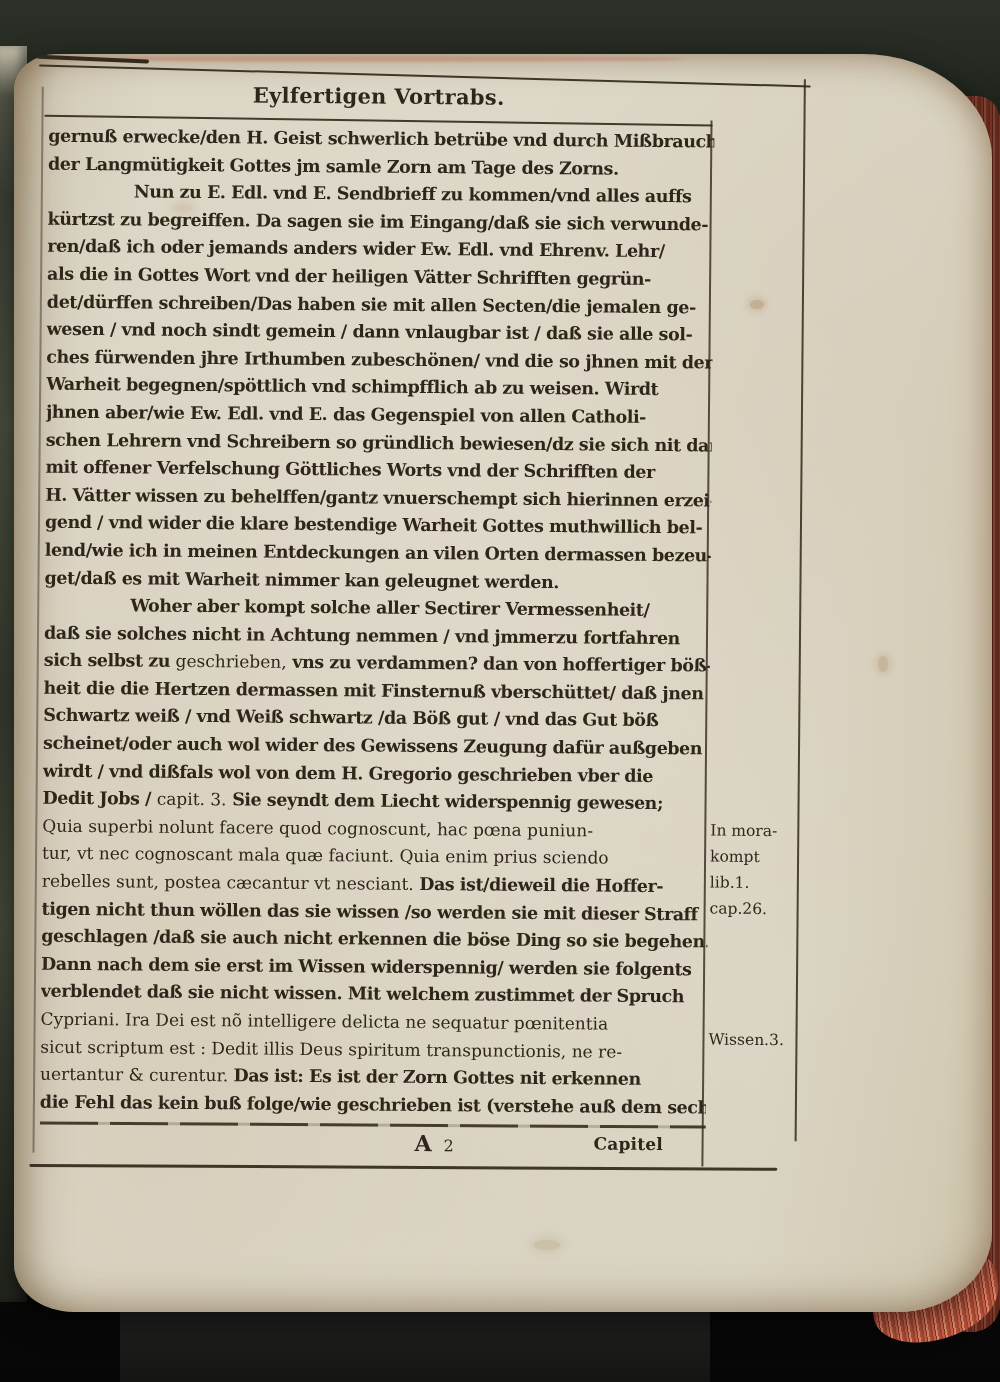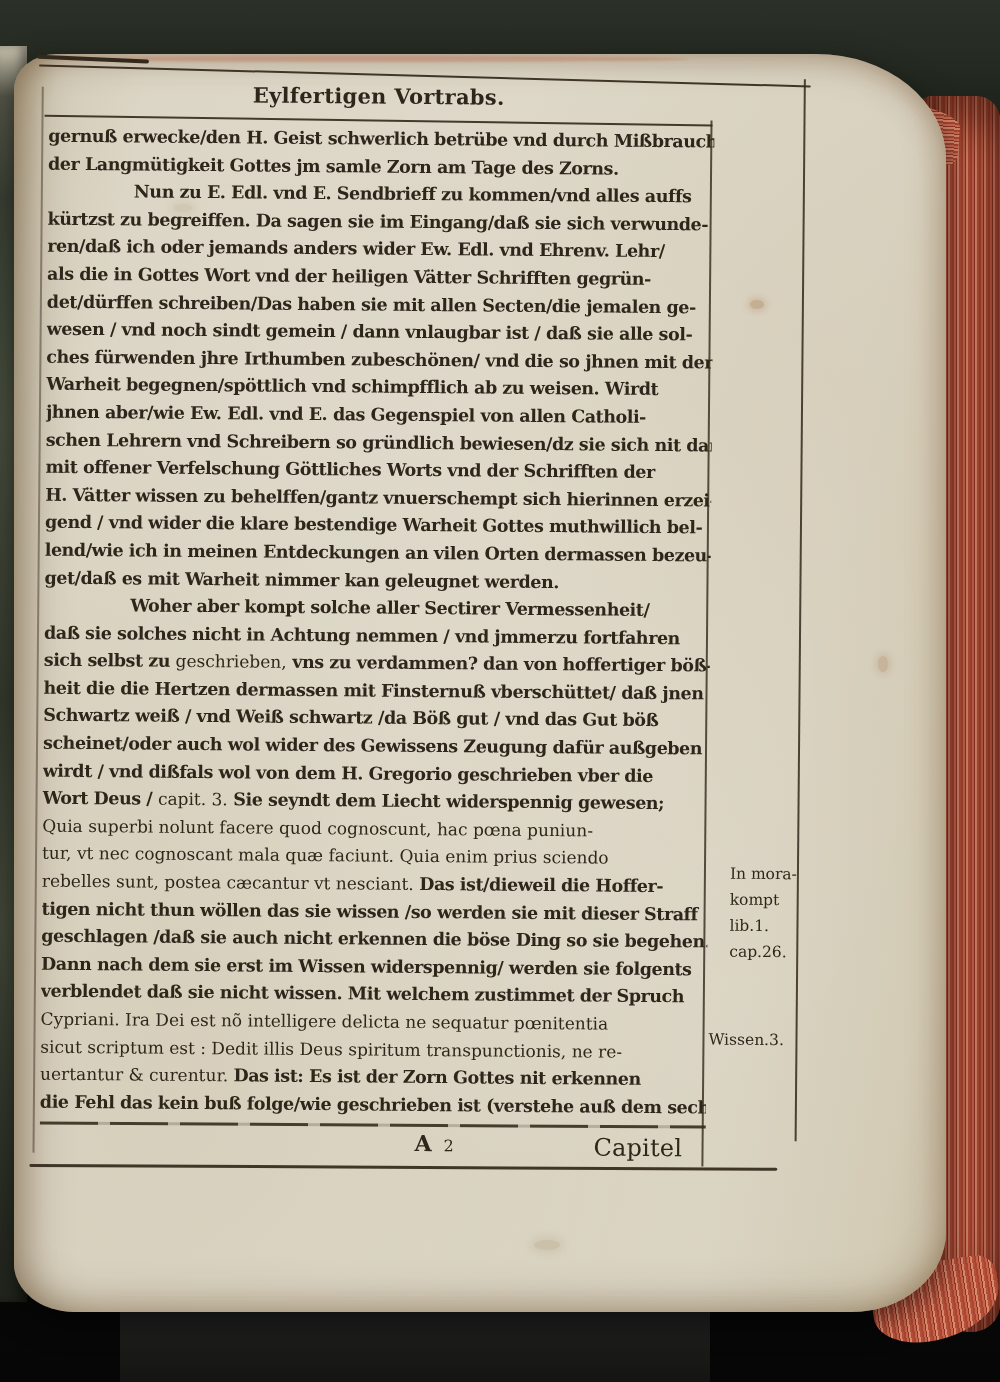--- a/index.html
+++ b/index.html
@@ -28,21 +28,21 @@
       radial-gradient(ellipse at 80% 30%, rgba(175,140,90,.08), transparent 45%),
       radial-gradient(ellipse at 20% 80%, rgba(160,130,80,.10), transparent 50%),
       radial-gradient(ellipse at 55% 50%, rgba(255,255,250,.10), transparent 60%),
       linear-gradient(100deg,#c4b99f 0%,#d3ccb9 4%,#dcd6c6 12%,#ded9ca 45%,#dad4c3 78%,#d3cbb5 93%,#c9bfa6 100%);
     border-radius:42px 130px 95px 60px / 36px 105px 80px 48px;
     box-shadow:
       inset 30px 0 42px -18px rgba(95,72,42,.50),
       inset -20px 0 34px -16px rgba(120,82,50,.38),
       inset 0 -26px 44px -20px rgba(110,85,50,.38),
       inset 0 20px 34px -16px rgba(125,92,58,.34),
-      0 10px 30px rgba(0,0,0,.55);}
+      0 10px 30px rgba(0,0,0,.55); padding-left: 46px;}
   .page-top-rim{position:absolute;left:44px;top:2px;width:630px;height:6px;border-radius:50%;
     background:rgba(188,94,64,.30);filter:blur(1px);}
   .stain{position:absolute;border-radius:50%;pointer-events:none;}
   .stain.s1{left:736px;top:246px;width:14px;height:9px;background:rgba(150,95,45,.30);box-shadow:0 0 6px 3px rgba(150,95,45,.18);}
   .stain.s2{left:520px;top:1186px;width:26px;height:10px;background:rgba(140,110,60,.18);box-shadow:0 0 8px 4px rgba(140,110,60,.12);}
   .stain.s3{left:864px;top:602px;width:10px;height:16px;background:rgba(145,90,40,.22);box-shadow:0 0 6px 3px rgba(145,90,40,.14);}
   .stain.s4{left:160px;top:150px;width:18px;height:8px;background:rgba(150,110,60,.14);box-shadow:0 0 7px 4px rgba(150,110,60,.10);}
   
   .printed{position:absolute;left:28px;top:22px;width:762px;height:1120px;transform:rotate(.5deg);color:#2e261a;}
   .rule{position:absolute;background:#32281b;}
@@ -56,26 +56,26 @@
     background:repeating-linear-gradient(90deg,#32281b 0 58px,rgba(50,40,27,.25) 58px 70px);transform:rotate(-.15deg);}
   .rule-bottom{top:1090px;left:-8px;width:748px;height:3px;transform:rotate(-.2deg);border-radius:3px;opacity:.92;}
   .running-header{position:absolute;top:8px;left:0;width:664px;text-align:center;
     font-size:21px;font-weight:700;letter-spacing:.3px;}
   .text-column{position:absolute;left:2px;top:50px;width:666px;overflow:hidden;}
   .line{white-space:nowrap;line-height:27.6px;height:27.6px;}
   .line.indent{padding-left:86px;}
   .f{font-weight:700;font-size:17.5px;letter-spacing:-0.45px;}
   .r{font-weight:400;font-size:17px;letter-spacing:0px;}
   .margin-note{position:absolute;left:670px;width:90px;font-size:15.5px;line-height:26px;font-weight:400;}
-  .margin-note.n1{top:782px;margin-left:20px;}
+  .margin-note.n1{top:739px;}
   .margin-note.n2{top:948px;}
   .footer-row{position:absolute;top:1054px;left:0;width:666px;height:30px;}
   .signature{position:absolute;left:377px;top:0;font-weight:700;font-size:22px;}
   .signature .num{font-size:16px;font-weight:400;margin-left:12px;}
-  .catchword{position:absolute;left:556px;top:2px;font-weight:400;font-size:24px;letter-spacing:.2px;text-align:right;}
+  .catchword{position:absolute;left:556px;top:2px;font-weight:700;font-size:17px;letter-spacing:.2px;text-align:right;}
 </style>
 </head>
 <body>
 
 <div class="pedestal"></div>
 <div class="fore-edge right"></div>
 <div class="fore-edge top"></div>
 <div class="fore-edge bottom"></div>
 <div class="facing-strip"></div>
 
@@ -114,21 +114,21 @@
         <div class="line"><span class="f">gend / vnd wider die klare bestendige Warheit Gottes muthwillich bel-</span></div>
         <div class="line"><span class="f">lend/wie ich in meinen Entdeckungen an vilen Orten dermassen bezeu-</span></div>
         <div class="line"><span class="f">get/daß es mit Warheit nimmer kan geleugnet werden.</span></div>
         <div class="line indent"><span class="f">Woher aber kompt solche aller Sectirer Vermessenheit/</span></div>
         <div class="line"><span class="f">daß sie solches nicht in Achtung nemmen / vnd jmmerzu fortfahren</span></div>
         <div class="line"><span class="f">sich selbst zu </span><span class="r">geschrieben,</span><span class="f"> vns zu verdammen? dan von hoffertiger böß-</span></div>
         <div class="line"><span class="f">heit die die Hertzen dermassen mit Finsternuß vberschüttet/ daß jnen</span></div>
         <div class="line"><span class="f">Schwartz weiß / vnd Weiß schwartz /da  Böß gut / vnd das Gut böß</span></div>
         <div class="line"><span class="f">scheinet/oder auch wol wider des Gewissens Zeugung dafür außgeben</span></div>
         <div class="line"><span class="f">wirdt / vnd dißfals wol von dem H. Gregorio geschrieben vber die</span></div>
-        <div class="line"><span class="f">Wort Deus / </span><span class="r">capit. 3.</span><span class="f"> Sie seyndt dem Liecht widerspennig gewesen;</span></div>
+        <div class="line"><span class="f">Dedit Jobs / </span><span class="r">capit. 3.</span><span class="f"> Sie seyndt dem Liecht widerspennig gewesen;</span></div>
         <div class="line"><span class="r">Quia superbi nolunt facere quod cognoscunt, hac pœna puniun-</span></div>
         <div class="line"><span class="r">tur, vt nec cognoscant mala quæ faciunt. Quia enim prius sciendo</span></div>
         <div class="line"><span class="r">rebelles sunt, postea cæcantur vt nesciant. </span><span class="f">Das ist/dieweil die Hoffer-</span></div>
         <div class="line"><span class="f">tigen nicht thun wöllen das sie wissen /so werden sie mit dieser Straff</span></div>
         <div class="line"><span class="f">geschlagen /daß sie auch nicht erkennen die böse Ding so sie begehen.</span></div>
         <div class="line"><span class="f">Dann nach dem sie erst im Wissen widerspennig/ werden sie folgents</span></div>
         <div class="line"><span class="f">verblendet daß sie nicht wissen.  Mit welchem zustimmet der Spruch</span></div>
         <div class="line"><span class="r">Cypriani. Ira Dei est nõ intelligere delicta ne sequatur pœnitentia</span></div>
         <div class="line"><span class="r">sicut scriptum est : Dedit illis Deus spiritum transpunctionis, ne re-</span></div>
         <div class="line"><span class="r">uertantur &amp; curentur. </span><span class="f">Das ist: Es ist der Zorn Gottes nit erkennen</span></div>

